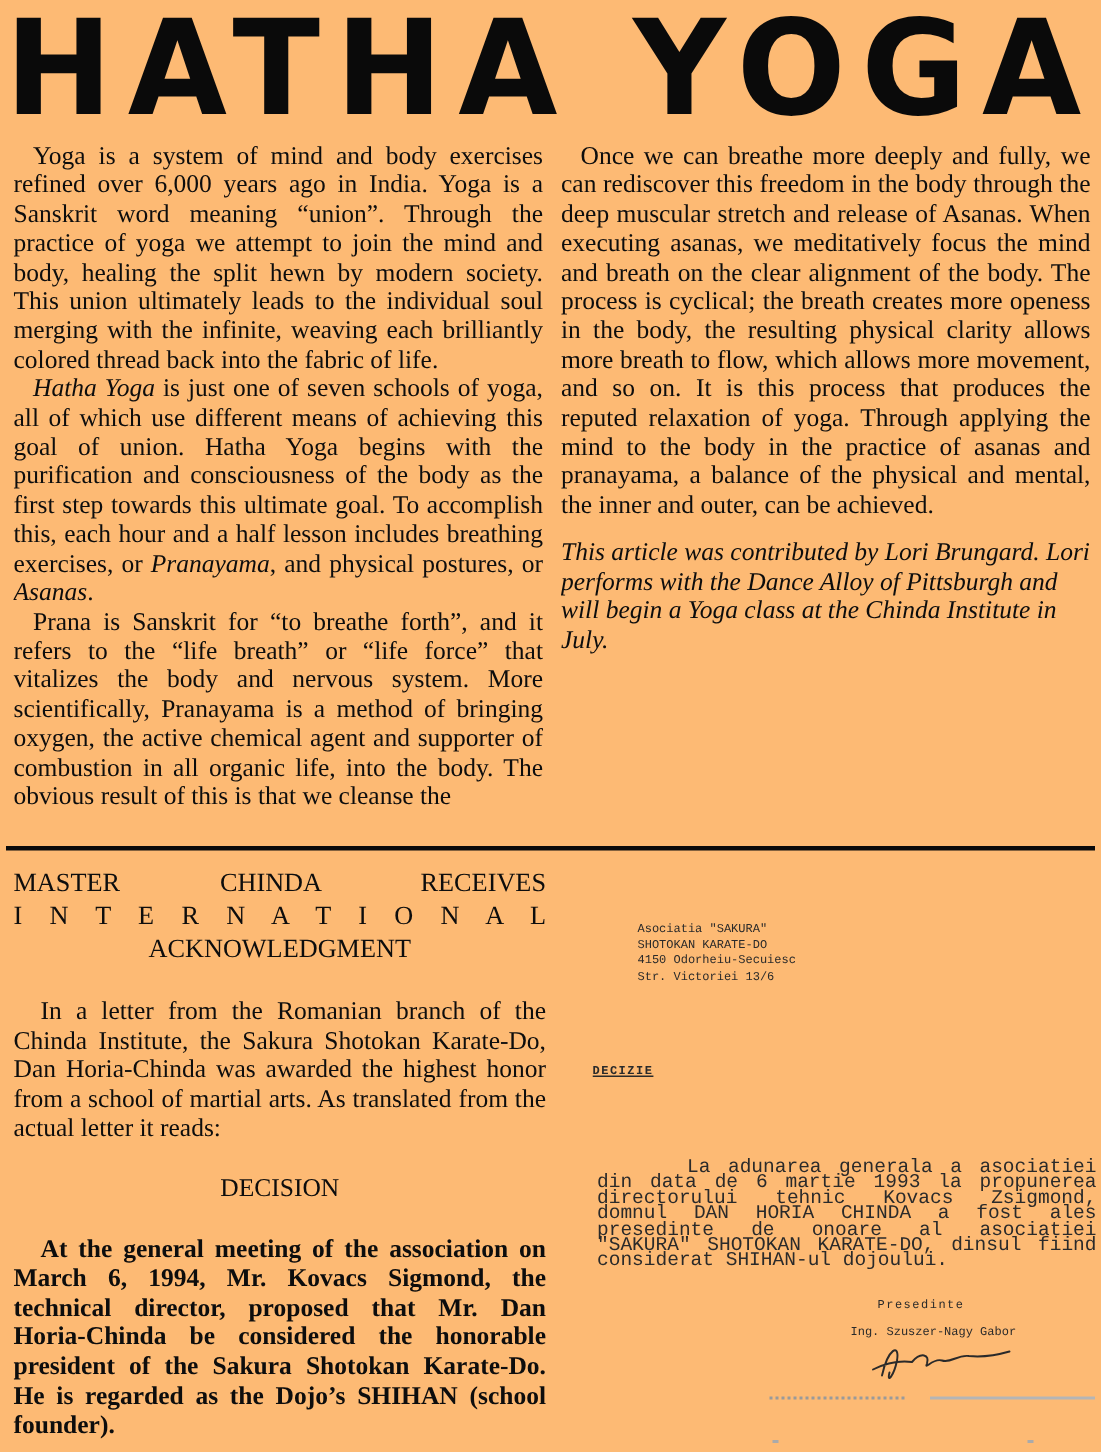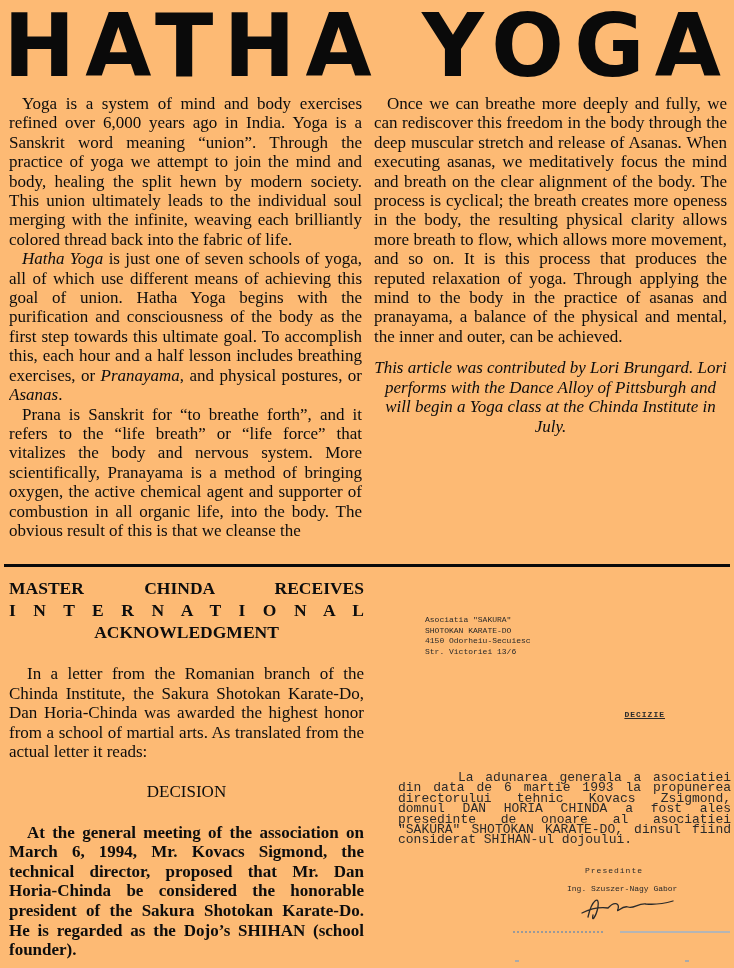--- a/index.html
+++ b/index.html
@@ -23,50 +23,50 @@
   
   .col {
     position: absolute; width: 353px; font-size: 17px; line-height: 19.4px;
     text-align: justify; overflow: hidden;
   }
   .col-left  { left: 9px;   top: 94px; height: 472px; }
   .col-right { left: 374px; top: 94px; height: 472px; }
   .col p { text-indent: 13px; }
   .col p.noindent { text-indent: 0; }
   .it { font-style: italic; }
-  .credit { margin-top: 12px; font-style: italic; text-align: center; }
+  .credit { margin-top: 12px; font-style: italic; text-align: left; }
   
   .divider {
     position: absolute; left: 4px; top: 564px; width: 726px; height: 3px;
     background: #0a0a0a;
   }
   
   .article2 {
     position: absolute; left: 9px; top: 577px; width: 355px; height: 388px;
     font-size: 17px; line-height: 19.6px; overflow: hidden;
   }
-  .a2-heading { font-weight: bold; font-size: 17.5px; line-height: 22px; }
+  .a2-heading { font-weight: normal; font-size: 17.5px; line-height: 22px; }
   .a2-h-line1 { text-align: justify; text-align-last: justify; }
   .a2-h-line2 { text-align: justify; text-align-last: justify; }
   .a2-h-line3 { text-align: center; }
   .a2-p1 { margin-top: 21px; text-align: justify; text-indent: 18px; }
   .decision-h { margin-top: 20px; text-align: center; font-weight: normal; }
   .a2-p2 {
     margin-top: 21px; text-align: justify; text-indent: 18px;
     font-weight: bold; word-spacing: 3px;
   }
   
   .letter {
     position: absolute; left: 395px; top: 595px; width: 339px; height: 373px;
     font-family: "Liberation Mono", "DejaVu Sans Mono", monospace;
     font-size: 8px; color: #2a2a2a; overflow: hidden;
   }
   .letter-address { position: absolute; left: 30px; top: 20px; line-height: 10.6px; }
   .letter-deciz {
-    position: absolute; left: 0; top: 115px; width: 270px; text-align: right;
+    position: absolute; left: 0; top: 115px; width: 270px; text-align: left;
     font-weight: bold; text-decoration: underline; letter-spacing: 1px;
   }
   .letter-body {
     position: absolute; left: 3px; top: 178px; width: 333px;
     line-height: 10.4px; text-align: justify; text-indent: 60px; font-size: 13px; font-family: Liberation Mono, monospace;
   }
   .letter-pres { position: absolute; left: 190px; top: 271px; letter-spacing: 1px; }
   .letter-name { position: absolute; left: 172px; top: 289px; }
   .letter-sig  { position: absolute; left: 183px; top: 296px; }
   .scan-dash1 {

